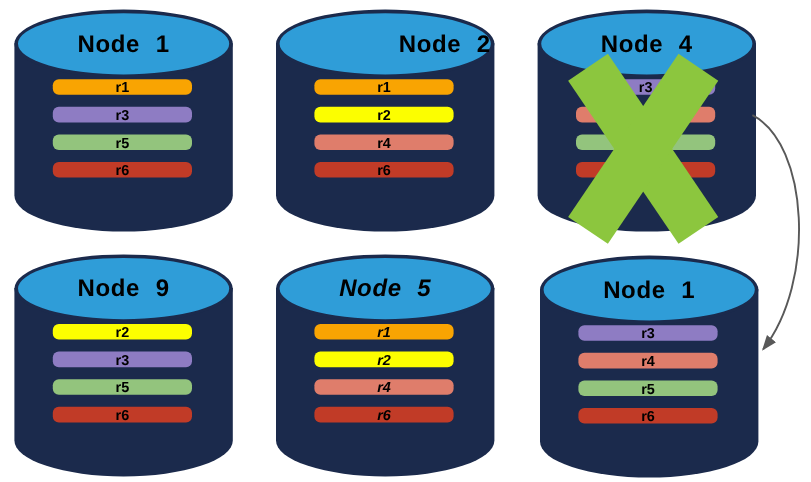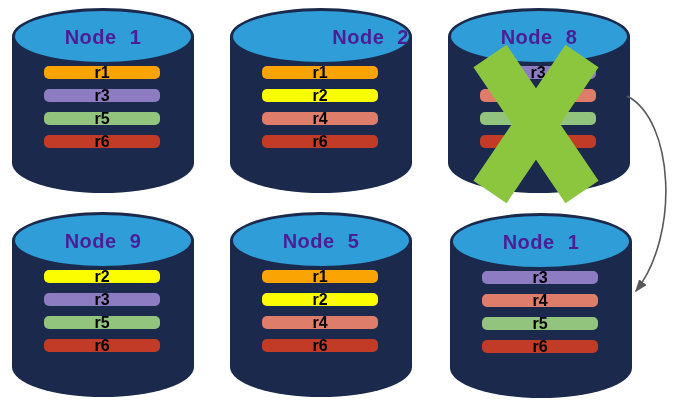--- a/index.html
+++ b/index.html
@@ -29,21 +29,21 @@
     height: 57px;
     border-radius: 50%;
     border: 3px solid #1B2A4C;
     box-sizing: border-box;
     display: flex;
     align-items: center;
     justify-content: center;
   }
 
   .node-title {
-    color: #4c1d95;
+    color: #000000;
     font-size: 20px;
     font-weight: bold;
     word-spacing: 7px;
     letter-spacing: 0.5px;
     padding-top: 2px;
   }
 
   .bars {
     position: absolute;
     top: 58px;
@@ -53,21 +53,21 @@
     flex-direction: column;
     gap: 10px;
   }
 
   .bar {
     height: 13px;
     border-radius: 5px;
     display: flex;
     align-items: center;
     justify-content: center;
-    font-size: 16px;
+    font-size: 12px;
     font-weight: bold;
     color: #000000;
     line-height: 1;
   }
 
   .overlay {
     position: absolute;
     left: 0; top: 0;
     pointer-events: none;
   }
@@ -115,21 +115,21 @@
         </div>
       <div class="bar" style="background-color: rgb(193, 59, 39);">
           <span>r6</span>
         </div>
     </div>
   </div>
 
   <div class="node" style="left:448px; top:8px;">
     <div class="node-body" style="background-color: rgb(27, 42, 76);"></div>
     <div class="node-top" style="background-color: rgb(47, 157, 216); border-color: rgb(27, 42, 76);">
-      <span class="node-title">Node 8</span>
+      <span class="node-title">Node 4</span>
     </div>
     <div class="bars">
       <div class="bar" style="background-color: rgb(142, 124, 195);">
           <span>r3</span>
         </div>
       <div class="bar" style="background-color: rgb(223, 125, 107);">
           <span>r4</span>
         </div>
       <div class="bar" style="background-color: rgb(147, 196, 125);">
           <span>r5</span>
@@ -154,21 +154,21 @@
         </div>
       <div class="bar" style="background-color: rgb(147, 196, 125);">
           <span>r5</span>
         </div>
       <div class="bar" style="background-color: rgb(193, 59, 39);">
           <span>r6</span>
         </div>
     </div>
   </div>
 
-  <div class="node" style="left:230px; top:212px;">
+  <div class="node" style="left:230px; top:212px;font-style:italic;">
     <div class="node-body" style="background-color: rgb(27, 42, 76);"></div>
     <div class="node-top" style="background-color: rgb(47, 157, 216); border-color: rgb(27, 42, 76);">
       <span class="node-title">Node 5</span>
     </div>
     <div class="bars">
       <div class="bar" style="background-color: rgb(249, 164, 2);">
           <span>r1</span>
         </div>
       <div class="bar" style="background-color: rgb(252, 254, 0);">
           <span>r2</span>

